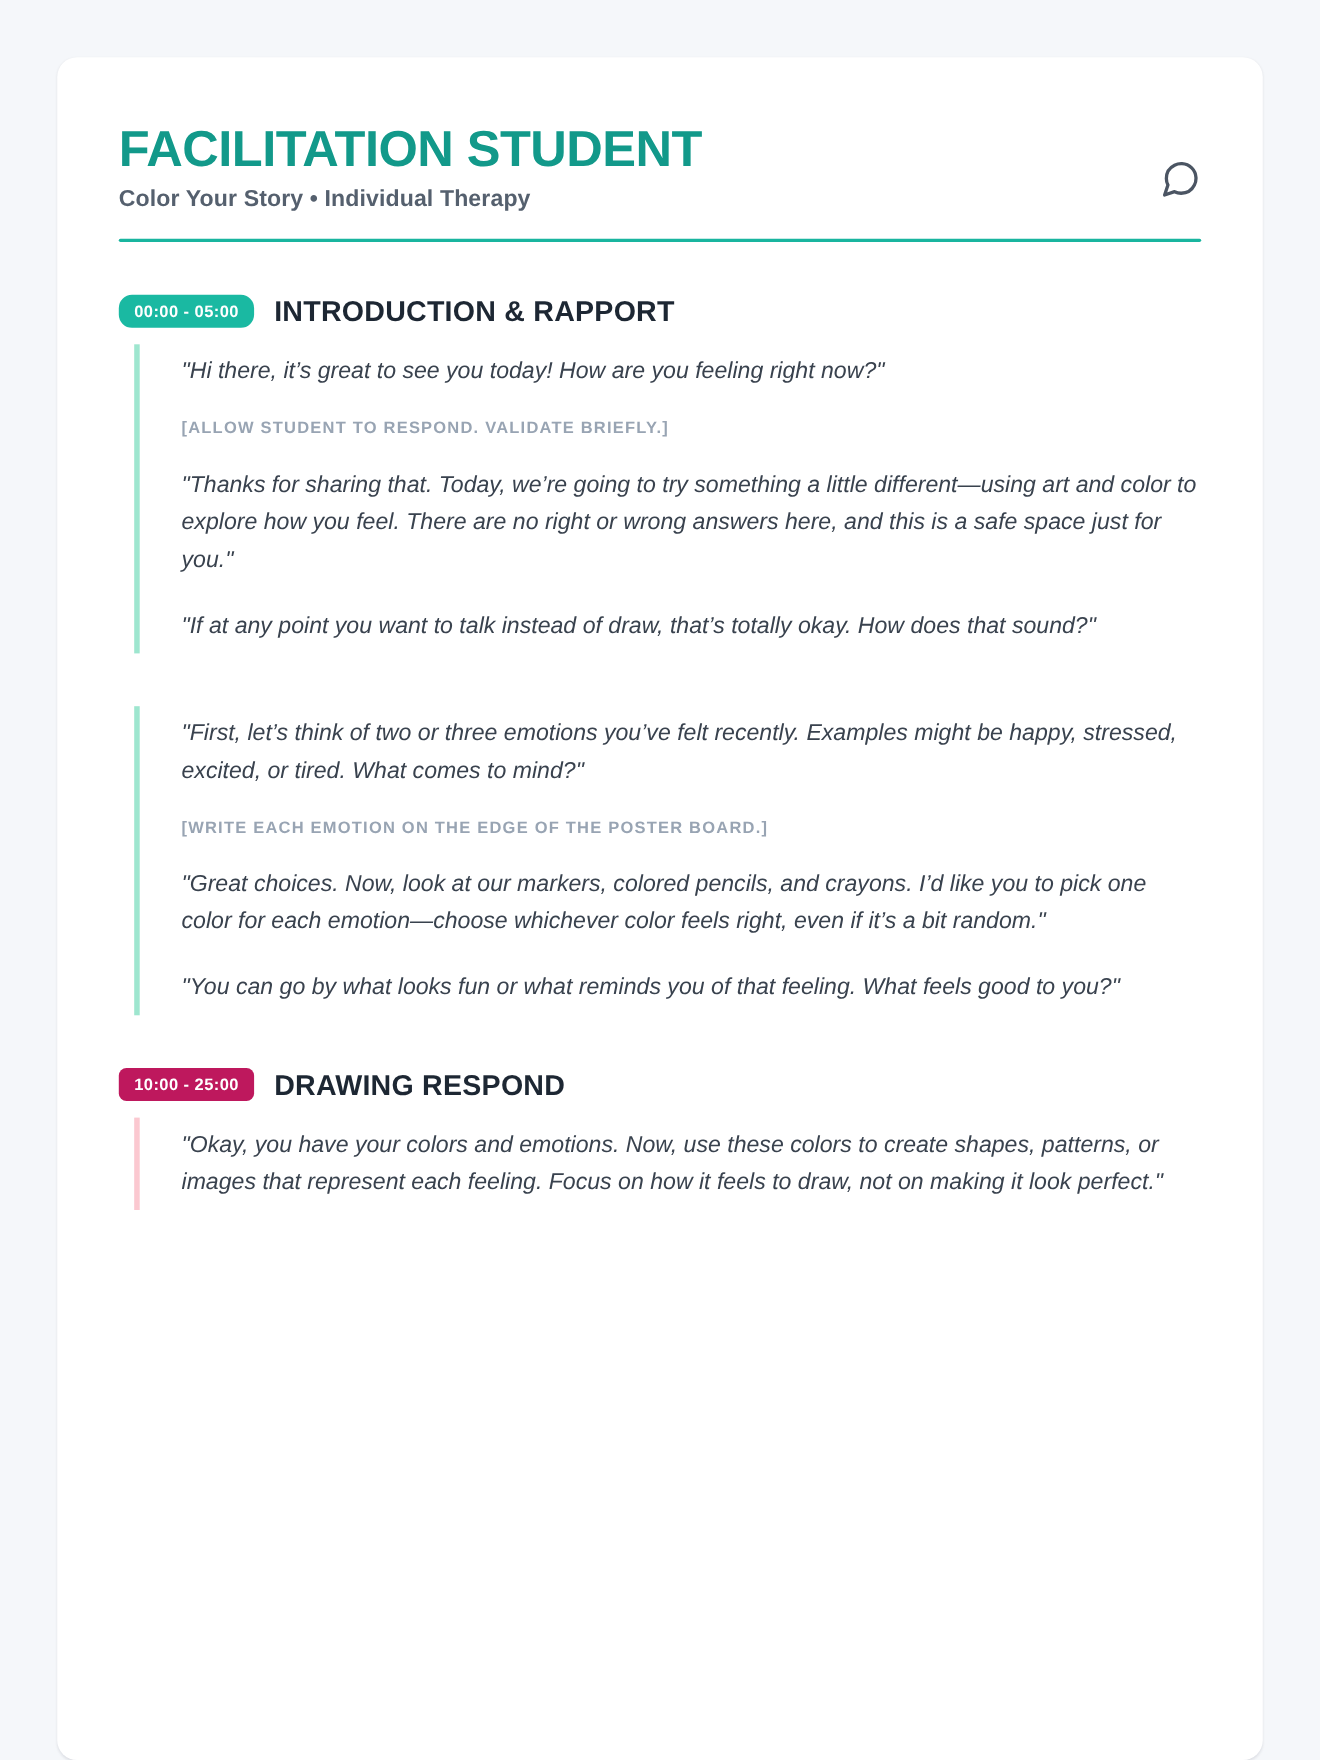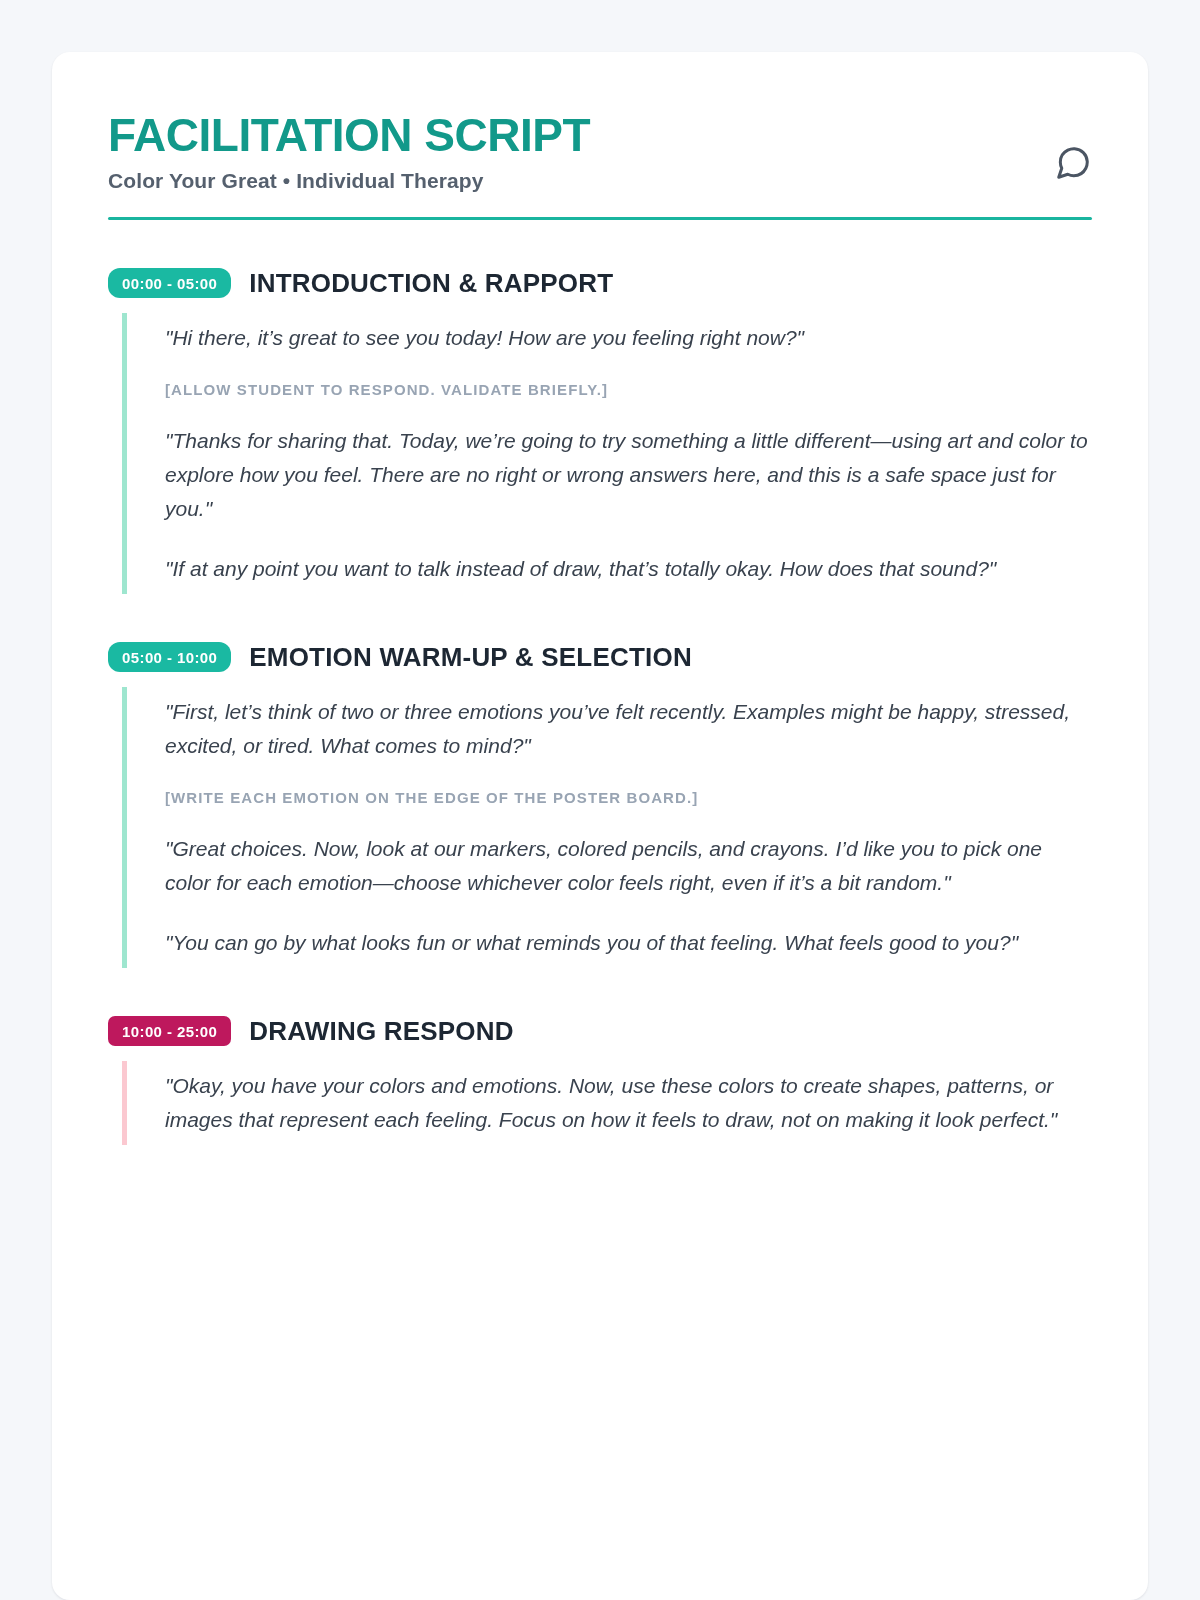--- a/index.html
+++ b/index.html
@@ -114,22 +114,22 @@
   }
 </style>
 </head>
 <body>
 
 <div class="page">
   <div class="card">
 
     <div class="header-row">
       <div>
-        <h1 class="doc-title">FACILITATION SCRIPT</h1>
-        <p class="doc-subtitle">Color Your Great • Individual Therapy</p>
+        <h1 class="doc-title">FACILITATION STUDENT</h1>
+        <p class="doc-subtitle">Color Your Story • Individual Therapy</p>
       </div>
       <span class="header-icon">
         <svg viewBox="0 0 24 24" fill="none" stroke="currentColor" stroke-width="1.9" stroke-linecap="round" stroke-linejoin="round" width="38" height="38">
           <path d="M21 11.5a8.38 8.38 0 0 1-.9 3.8 8.5 8.5 0 0 1-7.6 4.7 8.38 8.38 0 0 1-3.8-.9L3 21l1.9-5.7a8.38 8.38 0 0 1-.9-3.8 8.5 8.5 0 0 1 4.7-7.6 8.38 8.38 0 0 1 3.8-.9h.5a8.48 8.48 0 0 1 8 8v.5z"></path>
         </svg>
       </span>
     </div>
     <div class="header-rule"></div>
 
     <div class="section">
@@ -139,24 +139,20 @@
       </div>
       <div class="block">
         <p class="line">"Hi there, it’s great to see you today! How are you feeling right now?"</p>
         <p class="cue">[ALLOW STUDENT TO RESPOND. VALIDATE BRIEFLY.]</p>
         <p class="line">"Thanks for sharing that. Today, we’re going to try something a little different—using art and color to explore how you feel. There are no right or wrong answers here, and this is a safe space just for you."</p>
         <p class="line">"If at any point you want to talk instead of draw, that’s totally okay. How does that sound?"</p>
       </div>
     </div>
 
     <div class="section">
-      <div class="section-head">
-        <span class="badge teal">05:00 - 10:00</span>
-        <h2 class="section-title">EMOTION WARM-UP &amp; SELECTION</h2>
-      </div>
       <div class="block">
         <p class="line">"First, let’s think of two or three emotions you’ve felt recently. Examples might be happy, stressed, excited, or tired. What comes to mind?"</p>
         <p class="cue">[WRITE EACH EMOTION ON THE EDGE OF THE POSTER BOARD.]</p>
         <p class="line">"Great choices. Now, look at our markers, colored pencils, and crayons. I’d like you to pick one color for each emotion—choose whichever color feels right, even if it’s a bit random."</p>
         <p class="line">"You can go by what looks fun or what reminds you of that feeling. What feels good to you?"</p>
       </div>
     </div>
 
     <div class="section">
       <div class="section-head">

